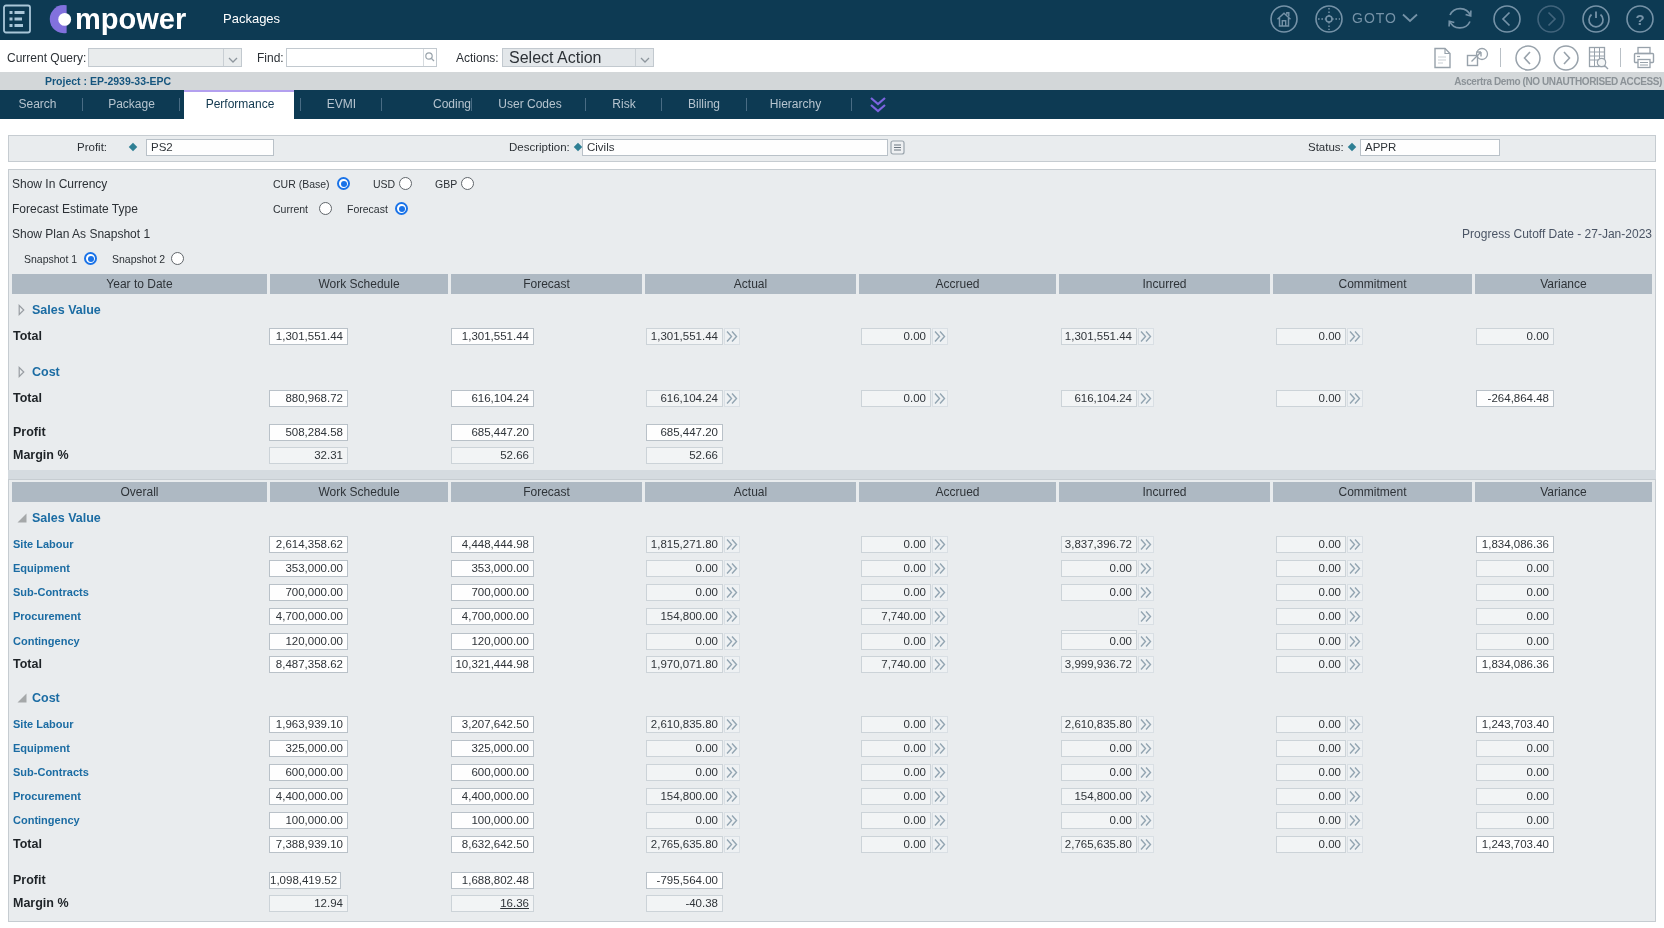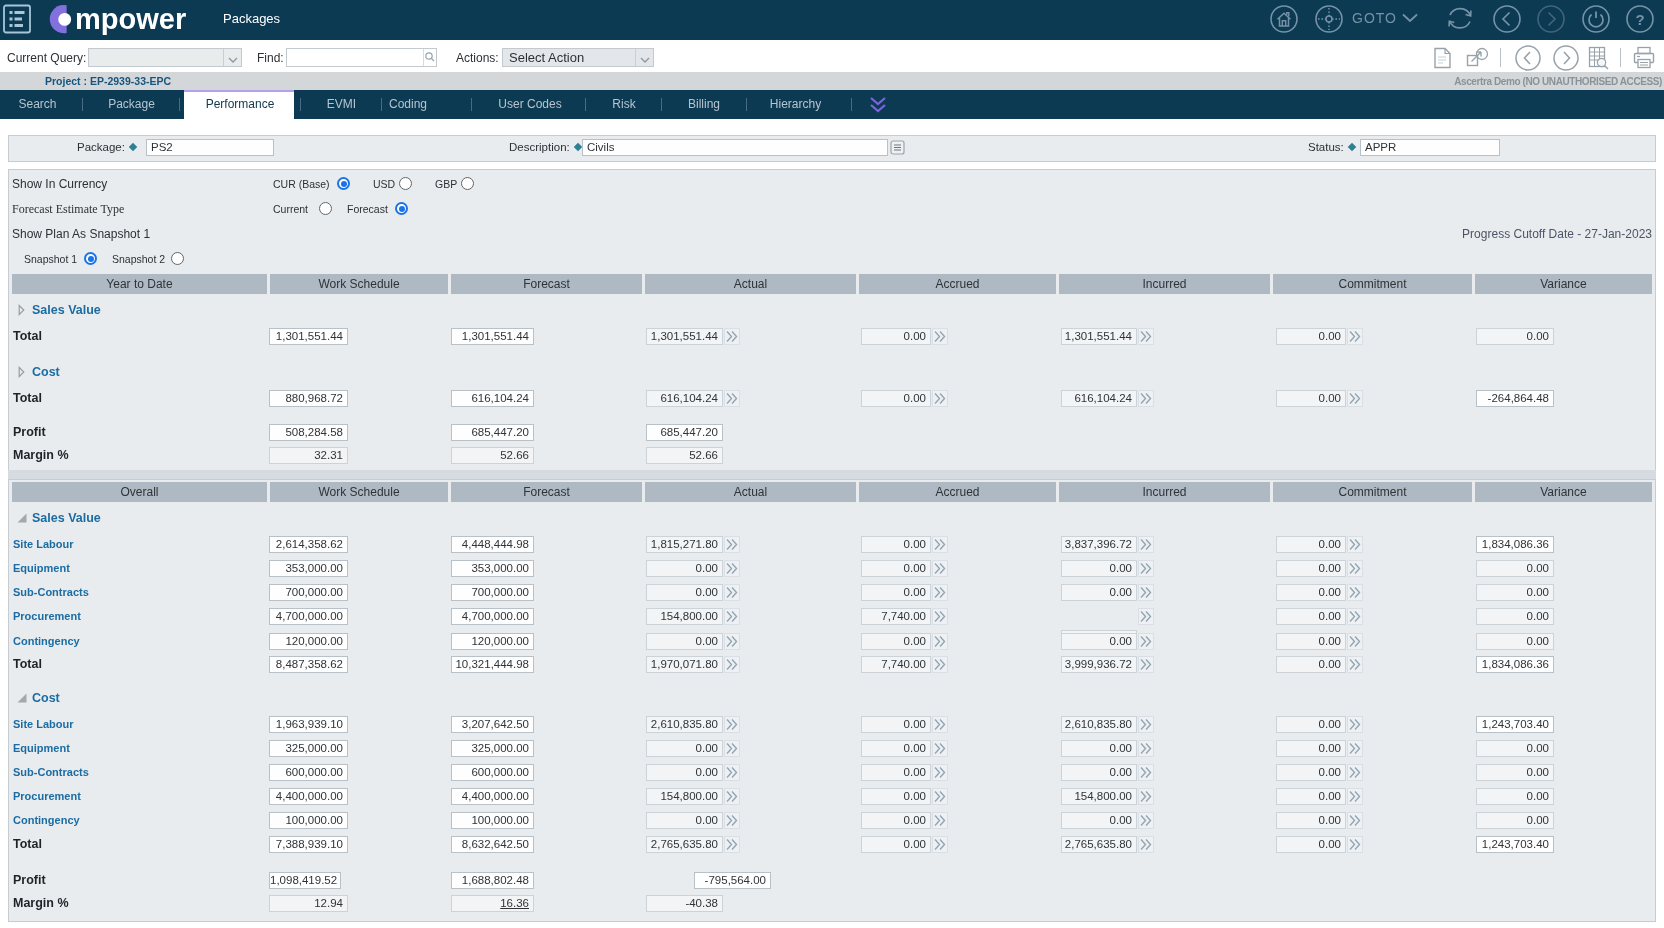--- a/index.html
+++ b/index.html
@@ -93,21 +93,21 @@
     </div>
 <div class="lbl" style="left:257px;top:49px;">Find:</div>
 <div class="dd" style="left:286px;top:48px;width:151px;background:#fff;">
       <div class="ddchev" style="border-left:1px solid #d6dbdf;width:13px;"><svg width="12" height="12" viewBox="0 0 12 12" style="margin:2px 0 0 0px;">
           <circle cx="5" cy="5" r="3.2" fill="none" stroke="#9aa4ac" stroke-width="1.2"></circle>
           <path d="M7.5 7.5 L10 10" stroke="#9aa4ac" stroke-width="1.2"></path>
         </svg></div>
     </div>
 <div class="lbl" style="left:456px;top:49px;">Actions:</div>
 <div class="dd" style="left:502px;top:48px;width:152px;background:#e3e7ea;">
-      <div style="position:absolute;left:6px;top:1px;font-size:13px;color:#2c3136;line-height:16px;">Select Action</div>
+      <div style="position:absolute;left:6px;top:1px;font-size:16px;color:#2c3136;line-height:16px;">Select Action</div>
       <div class="ddchev"><svg width="10" height="6" viewBox="0 0 10 6" style="margin:6px 0 0 4px;">
           <path d="M1 1 L5 5 L9 1" fill="none" stroke="#8d969d" stroke-width="1.3"></path>
         </svg></div>
     </div>
 <svg class="icon" style="left:1433px;top:47px;" width="20" height="22" viewBox="0 0 20 22">
 <path d="M2 1.5 H12 L17 6.5 V20.5 H2 Z" fill="none" stroke="#98a2ab" stroke-width="1.4"></path>
 <path d="M12 1.5 V6.5 H17" fill="none" stroke="#98a2ab" stroke-width="1.2"></path>
 <path d="M5 10 h8 M5 13 h8 M5 16 h5" stroke="#c9cfd4" stroke-width="1"></path>
 </svg>
 <svg class="icon" style="left:1466px;top:47px;" width="23" height="22" viewBox="0 0 23 22">
@@ -148,52 +148,52 @@
 <div class="tabsep" style="left:381px;top:98px;"></div>
 <div class="tabsep" style="left:471px;top:98px;"></div>
 <div class="tabsep" style="left:585px;top:98px;"></div>
 <div class="tabsep" style="left:661px;top:98px;"></div>
 <div class="tabsep" style="left:746px;top:98px;"></div>
 <div class="tabsep" style="left:851px;top:98px;"></div>
 <div class="abs" style="left:184px;top:90px;width:110px;height:29px;background:#fff;border-top:2px solid #b3a0ef;"></div>
 <div class="tab" style="left:37.5px;">Search</div>
 <div class="tab" style="left:131.5px;">Package</div>
 <div class="tab" style="left:341.5px;">EVMI</div>
-<div class="tab" style="left:408px;">Coding</div>
+<div class="tab" style="left:452px;">Coding</div>
 <div class="tab" style="left:530px;">User Codes</div>
 <div class="tab" style="left:624px;">Risk</div>
 <div class="tab" style="left:704px;">Billing</div>
 <div class="tab" style="left:795.5px;">Hierarchy</div>
 <div class="tab" style="left:240px;color:#10374e;">Performance</div>
 <svg class="icon" style="left:868px;top:97px;" width="20" height="16" viewBox="0 0 20 16">
 <path d="M3 1 L10 7 L17 1 M3 8 L10 14 L17 8" fill="none" stroke="#7c64e0" stroke-width="2.2"></path>
 </svg>
 <div class="panel" style="left:8px;top:135px;width:1648px;height:27px;"></div>
-<div class="lbl" style="left:77px;top:138px;font-size:11.5px;">Package:</div>
+<div class="lbl" style="left:77px;top:138px;font-size:11.5px;">Profit:</div>
 <div class="abs" style="left:130px;top:144px;width:6px;height:6px;background:#2e7f94;transform:rotate(45deg);"></div>
 <div class="ibox" style="left:146px;top:139px;width:128px;text-align:left;padding-left:4px;">PS2</div>
 <div class="lbl" style="left:509px;top:138px;font-size:11.5px;">Description:</div>
 <div class="abs" style="left:575px;top:144px;width:6px;height:6px;background:#2e7f94;transform:rotate(45deg);"></div>
 <div class="ibox" style="left:582px;top:139px;width:306px;text-align:left;padding-left:4px;">Civils</div>
 <svg class="icon" style="left:890px;top:140px;" width="15" height="15" viewBox="0 0 15 15">
 <rect x="1" y="1" width="13" height="13" rx="2" fill="#eef0f2" stroke="#9aa4ac" stroke-width="1.2"></rect>
 <path d="M4 5 h7 M4 7.5 h7 M4 10 h7" stroke="#6b7680" stroke-width="1.1"></path>
 </svg>
 <div class="lbl" style="left:1308px;top:138px;font-size:11.5px;">Status:</div>
 <div class="abs" style="left:1349px;top:144px;width:6px;height:6px;background:#2e7f94;transform:rotate(45deg);"></div>
 <div class="ibox" style="left:1360px;top:139px;width:140px;text-align:left;padding-left:4px;">APPR</div>
 <div class="panel" style="left:8px;top:169px;width:1648px;height:301px;border-bottom:none;"></div>
 <div class="lbl" style="left:12px;top:175px;">Show In Currency</div>
 <div class="lbl" style="left:273px;top:175px;font-size:10.5px;">CUR (Base)</div>
 <div class="rad on" style="left:337px;top:177px;"></div>
 <div class="lbl" style="left:373px;top:175px;font-size:10.5px;">USD</div>
 <div class="rad" style="left:399px;top:177px;"></div>
 <div class="lbl" style="left:435px;top:175px;font-size:10.5px;">GBP</div>
 <div class="rad" style="left:461px;top:177px;"></div>
-<div class="lbl" style="left:12px;top:200px;font-family:Liberation Serif, serif;">Forecast Estimate Type</div>
+<div class="lbl" style="left:12px;top:200px;">Forecast Estimate Type</div>
 <div class="lbl" style="left:273px;top:200px;font-size:10.5px;">Current</div>
 <div class="rad" style="left:319px;top:202px;"></div>
 <div class="lbl" style="left:347px;top:200px;font-size:10.5px;">Forecast</div>
 <div class="rad on" style="left:395px;top:202px;"></div>
 <div class="lbl" style="left:12px;top:225px;">Show Plan As Snapshot 1</div>
 <div class="lbl" style="right:12px;top:225px;color:#4b5565;">Progress Cutoff Date - 27-Jan-2023</div>
 <div class="lbl" style="left:24px;top:250px;font-size:10.5px;">Snapshot 1</div>
 <div class="rad on" style="left:84px;top:252px;"></div>
 <div class="lbl" style="left:112px;top:250px;font-size:10.5px;">Snapshot 2</div>
 <div class="rad" style="left:171px;top:252px;"></div>
@@ -627,17 +627,17 @@
     <div class="ibox ro" style="left:1276px;top:836px;width:70px;">0.00</div>
     <div class="chevw" style="left:1347px;top:836px;">
       <svg width="12" height="11" viewBox="0 0 12 11" style="display:block;margin:2px auto 0;">
         <path d="M1 0.5 L5.5 5.5 L1 10.5 M6 0.5 L10.5 5.5 L6 10.5" stroke="#93a5b2" stroke-width="1.4" fill="none"></path>
       </svg>
     </div>
     <div class="ibox" style="left:1476px;top:836px;width:78px;">1,243,703.40</div>
 <div class="boldlbl" style="left:13px;top:871px;">Profit</div>
 <div class="ibox" style="left:269px;top:872px;width:72px;">1,098,419.52</div>
 <div class="ibox" style="left:451px;top:872px;width:83px;">1,688,802.48</div>
-<div class="ibox" style="left:646px;top:872px;width:77px;margin-left:48px;">-795,564.00</div>
+<div class="ibox" style="left:646px;top:872px;width:77px;">-795,564.00</div>
 <div class="boldlbl" style="left:13px;top:894px;">Margin %</div>
 <div class="ibox ro" style="left:269px;top:895px;width:79px;">12.94</div>
 <div class="ibox ro" style="left:451px;top:895px;width:83px;text-decoration:underline;">16.36</div>
 <div class="ibox ro" style="left:646px;top:895px;width:77px;">-40.38</div>
 </div>
 </body></html>

